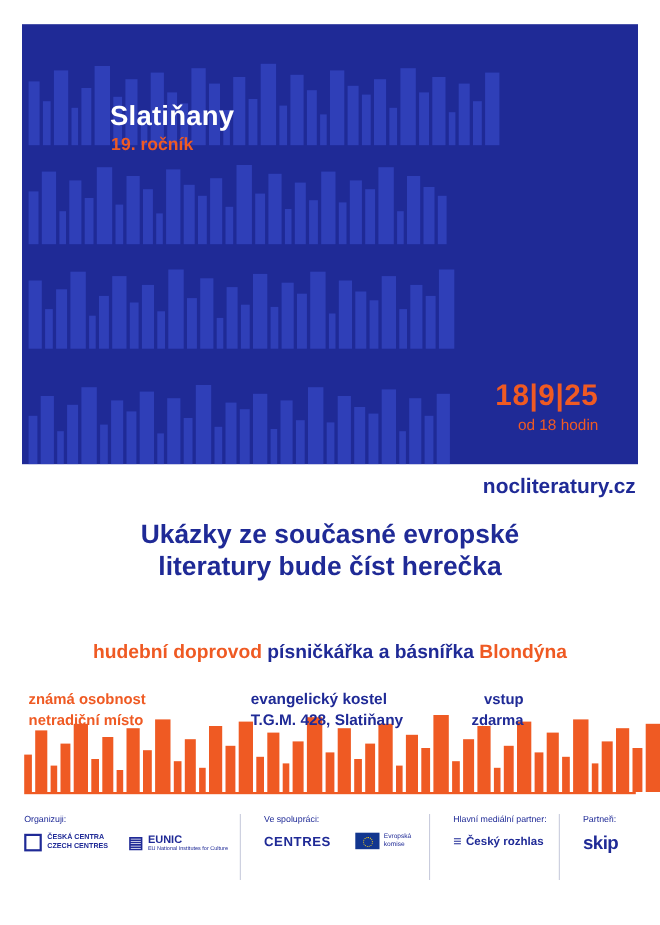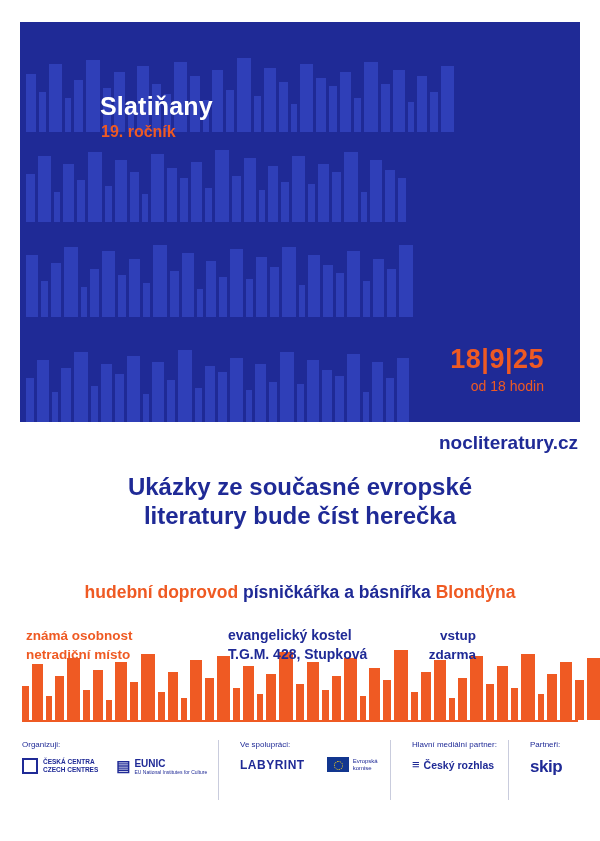--- a/index.html
+++ b/index.html
@@ -465,21 +465,21 @@
       </div>
   </div>
 
   <div class="info-row">
     <div class="info-left">
       <div>známá osobnost</div>
       <div>netradiční místo</div>
     </div>
     <div class="info-mid">
       <div>evangelický kostel</div>
-      <div>T.G.M. 428, Stupková</div>
+      <div>T.G.M. 428, Slatiňany</div>
     </div>
     <div class="info-right">
       <div>vstup</div>
       <div>zdarma</div>
     </div>
   </div>
 
   <div class="baseline"></div>
 
   <div class="footer">
@@ -500,21 +500,21 @@
             <div class="eunic-txt">EUNIC</div>
             <div class="eunic-sub">EU National Institutes for Culture</div>
           </div>
         </div>
       </div>
     </div>
 
     <div class="fcol" style="width:172px">
       <div class="fcap">Ve spolupráci:</div>
       <div style="display:flex; align-items:center; gap:22px;">
-        <div class="lab">LABYRINT</div>
+        <div class="lab">CENTRES</div>
         <div class="eu-wrap">
           <span class="eu-flag"></span>
           <div class="eu-txt">
             <div>Evropská</div>
             <div>komise</div>
           </div>
         </div>
       </div>
     </div>
 

